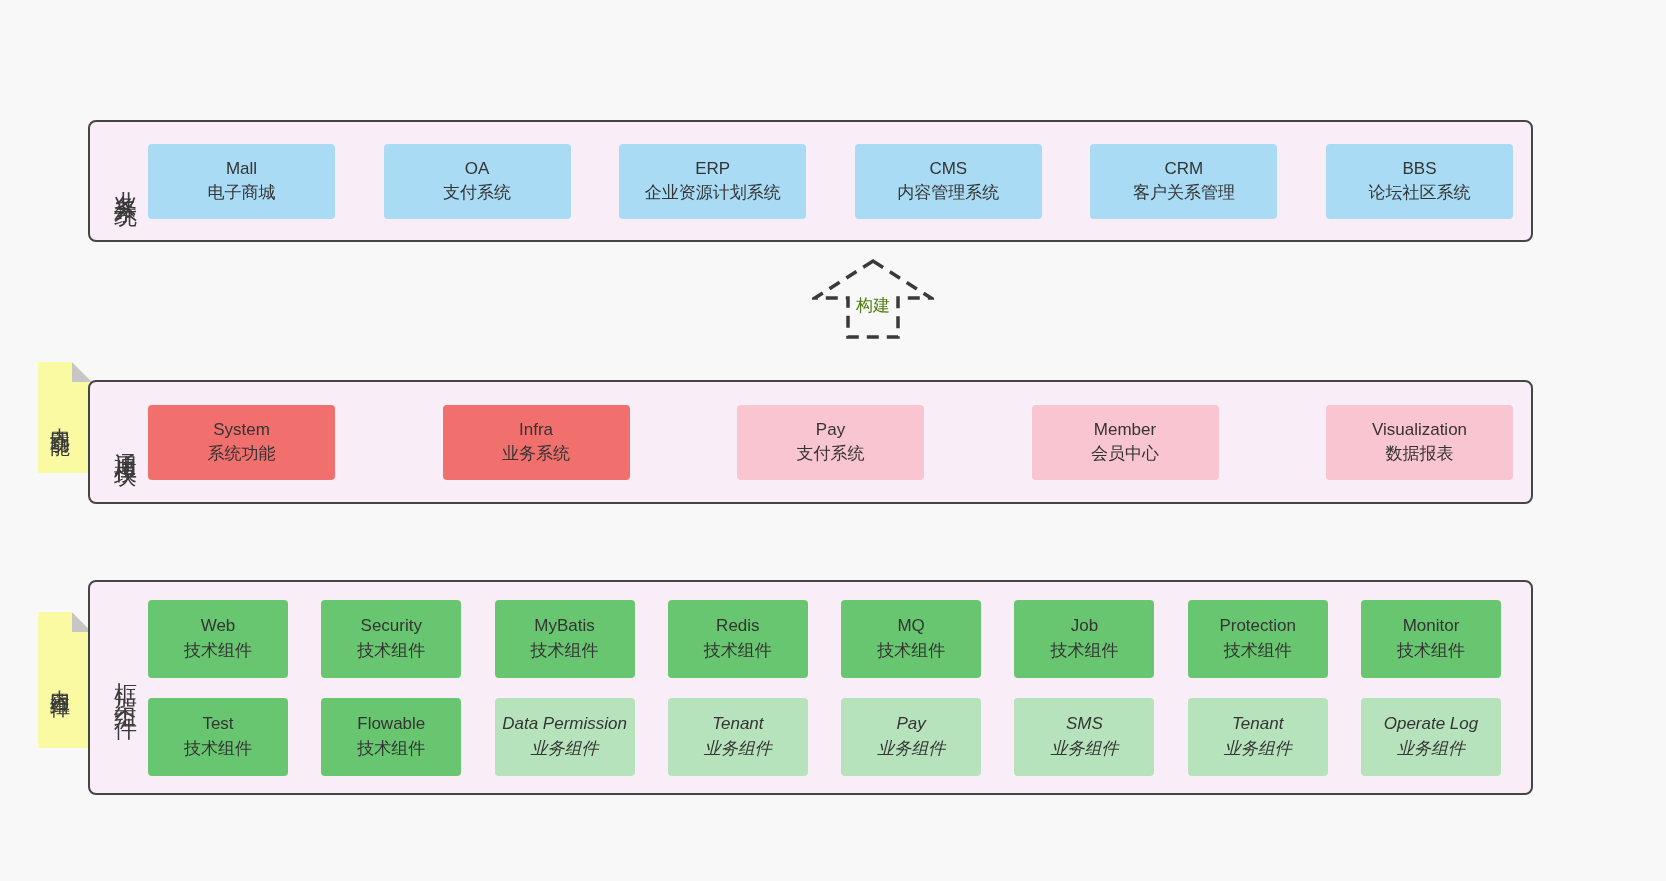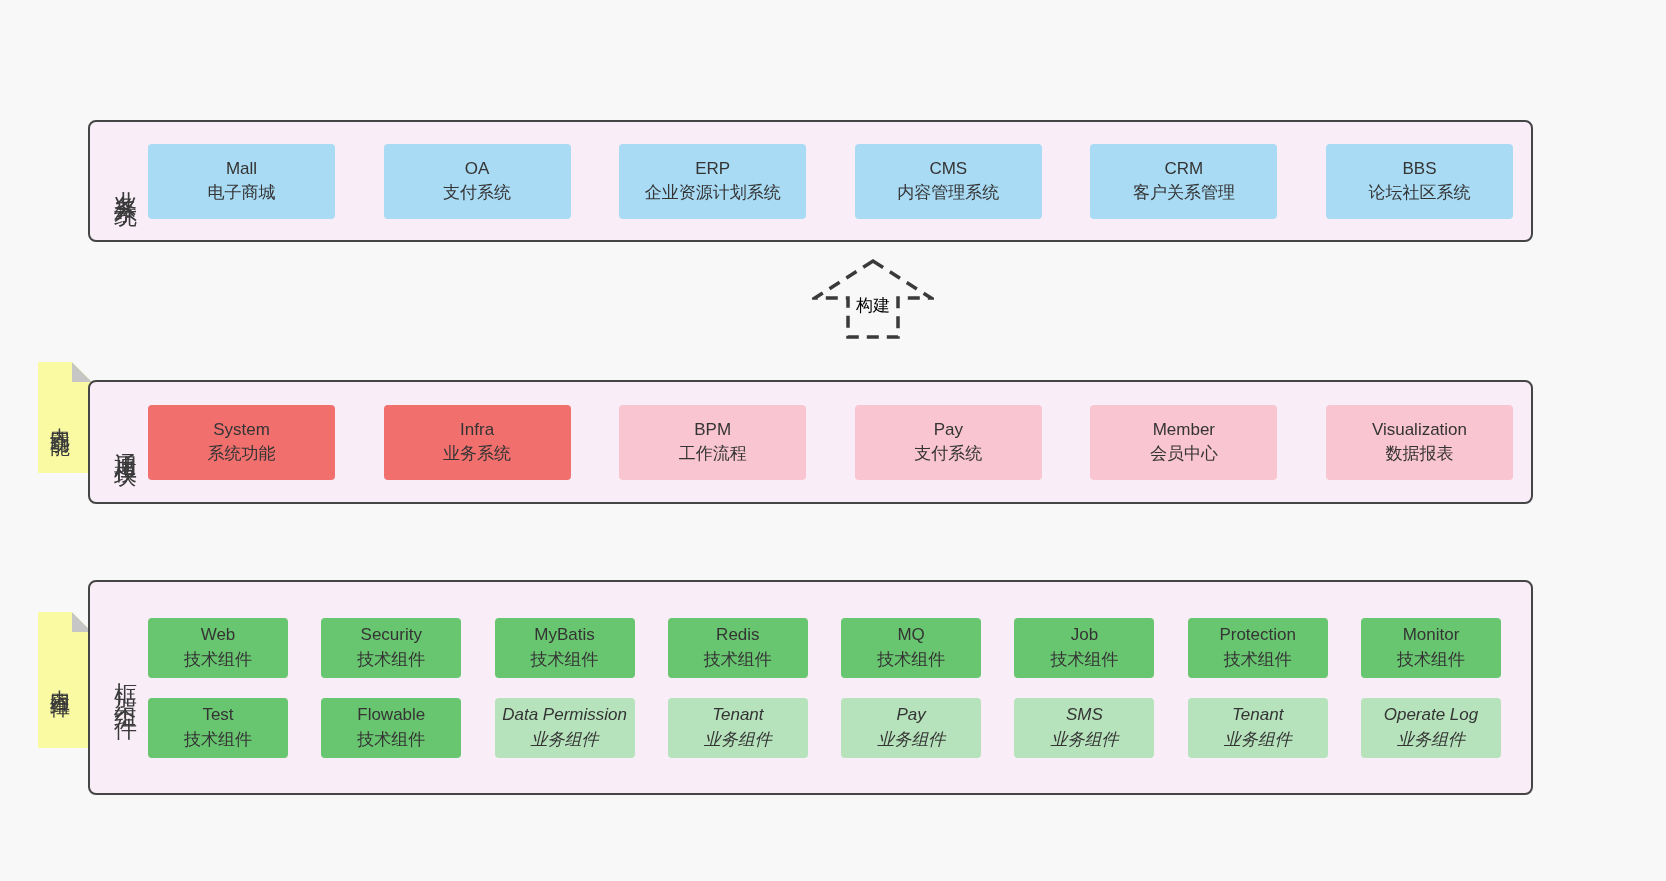--- a/index.html
+++ b/index.html
@@ -45,21 +45,21 @@
 
   
   .box{
     border-radius:4px;
     display:flex; flex-direction:column; align-items:center; justify-content:center;
     text-align:center;
     font-size:17px; line-height:1.42; color:#343434;
     padding:4px 6px;
   }
   .layer-1 .box,.layer-2 .box{width:187px; height:75px;}
-  .layer-3 .box{width:140px; height:60px;}
+  .layer-3 .box{width:140px; height:78px;}
   .box.blue{background:var(--blue);}
   .box.red{background:var(--red);}
   .box.pink{background:var(--pink);}
   .box.green{background:var(--green);}
   .box.lightgreen{background:var(--light-green);font-style:italic;}
 
   
   .note{
     position:absolute; left:38px; width:54px;
     background:var(--note-yellow);
@@ -81,21 +81,21 @@
   }
 
   
   .arrow{position:absolute; width:122px; height:82px; z-index:3;}
   .arrow-1{left:812px; top:258px;}
   .arrow-2{left:830px; top:488px;}
   .arrow svg{position:absolute; inset:0; width:100%; height:100%;}
   .arrow-label{
     position:absolute; top:36px; left:50%; transform:translateX(-50%);
     background:var(--page-bg); padding:0 3px;
-    font-size:17px; color:#000000; white-space:nowrap;
+    font-size:17px; color:#4d7c0f; white-space:nowrap;
   }
 </style>
 </head>
 <body>
 
 <div class="canvas">
 
   <div class="note note-2">
     <span class="note-fold"></span>
     <span class="note-text">内置功能</span>
@@ -147,24 +147,20 @@
     <div class="boxes">
       <div class="box red">
         <span>System</span>
         <span>系统功能</span>
       </div>
       <div class="box red">
         <span>Infra</span>
         <span>业务系统</span>
       </div>
       <div class="box pink">
-        <span>BPM</span>
-        <span>工作流程</span>
-      </div>
-      <div class="box pink">
         <span>Pay</span>
         <span>支付系统</span>
       </div>
       <div class="box pink">
         <span>Member</span>
         <span>会员中心</span>
       </div>
       <div class="box pink">
         <span>Visualization</span>
         <span>数据报表</span>

